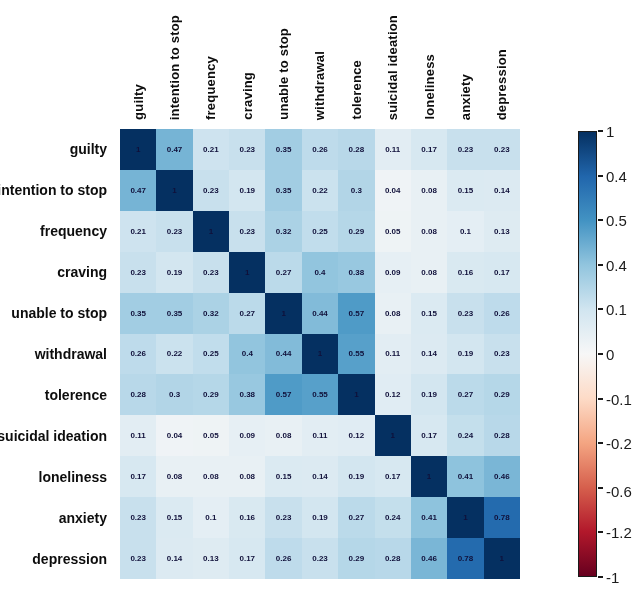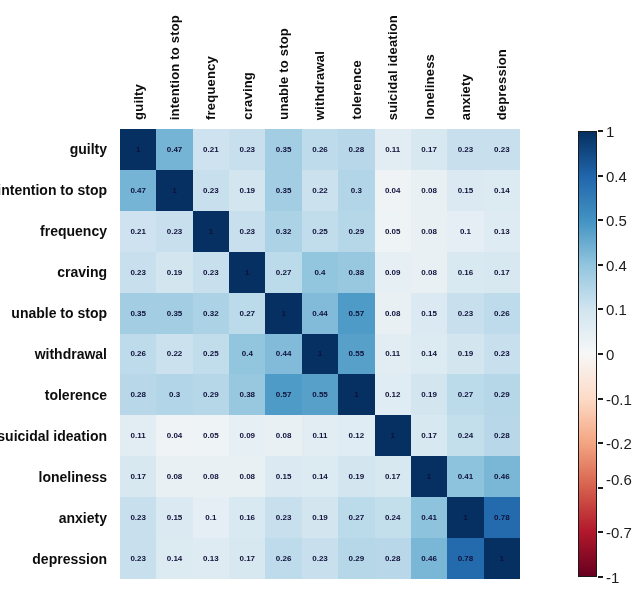--- a/index.html
+++ b/index.html
@@ -247,19 +247,19 @@
       <div class="cb-tick-label" style="top: 264.8px;">0.4</div>
       <div class="cb-tick" style="top: 308.4px;"></div>
       <div class="cb-tick-label" style="top: 309.4px;">0.1</div>
       <div class="cb-tick" style="top: 353px;"></div>
       <div class="cb-tick-label" style="top: 354px;">0</div>
       <div class="cb-tick" style="top: 397.6px;"></div>
       <div class="cb-tick-label" style="top: 398.6px;">-0.1</div>
       <div class="cb-tick" style="top: 442.2px;"></div>
       <div class="cb-tick-label" style="top: 443.2px;">-0.2</div>
       <div class="cb-tick" style="top: 486.8px;"></div>
-      <div class="cb-tick-label" style="top: 479px;">-0.6</div>
+      <div class="cb-tick-label" style="top: 491px;">-0.6</div>
       <div class="cb-tick" style="top: 531.4px;"></div>
-      <div class="cb-tick-label" style="top: 532.4px;">-0.7</div>
+      <div class="cb-tick-label" style="top: 532.4px;">-1.2</div>
       <div class="cb-tick" style="top: 576px;"></div>
       <div class="cb-tick-label" style="top: 577px;">-1</div>
     </div>
 </div>
 
 </body></html>

